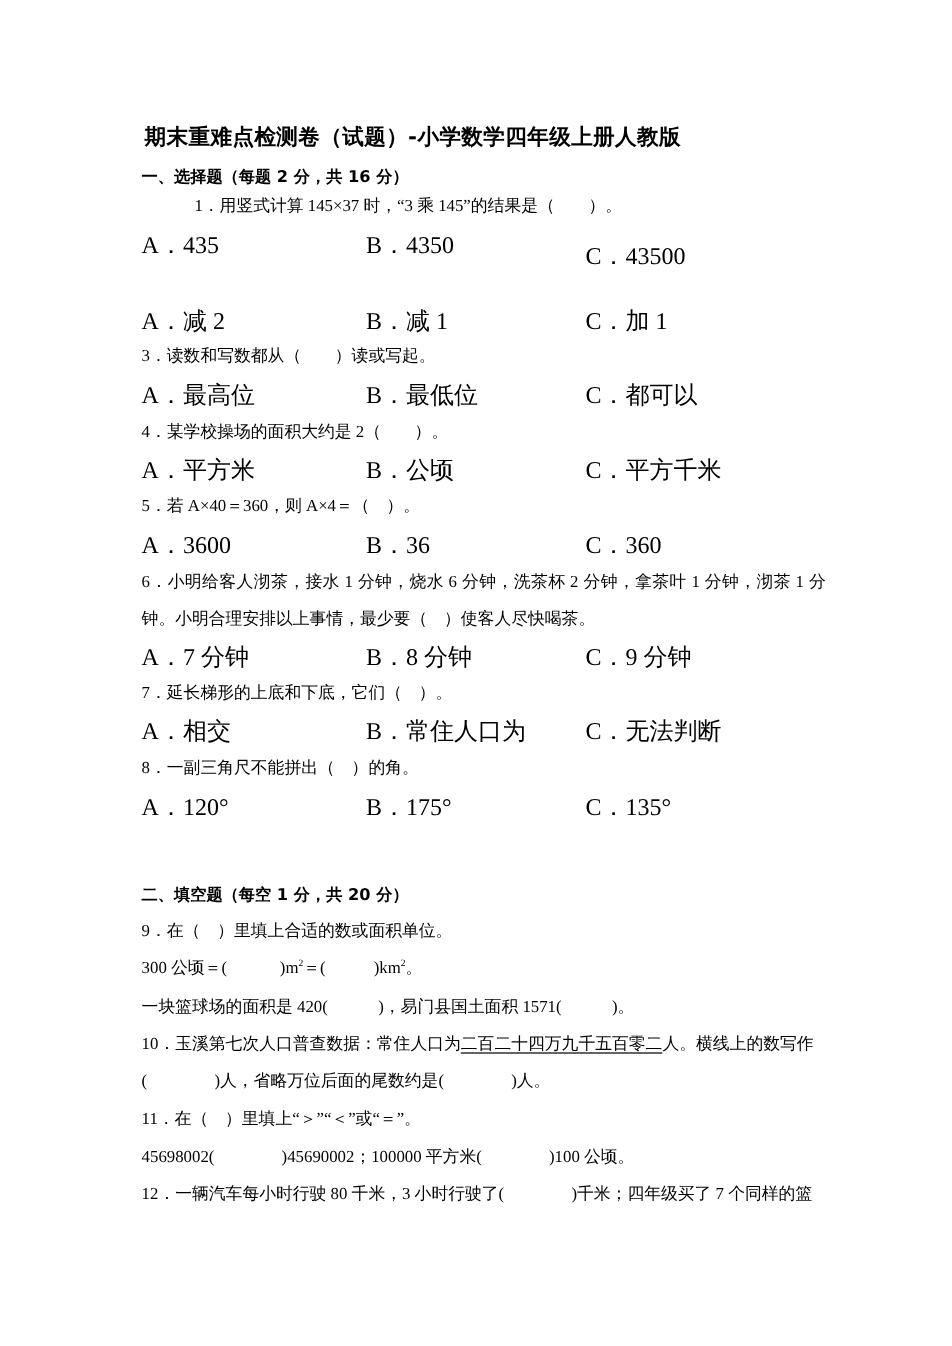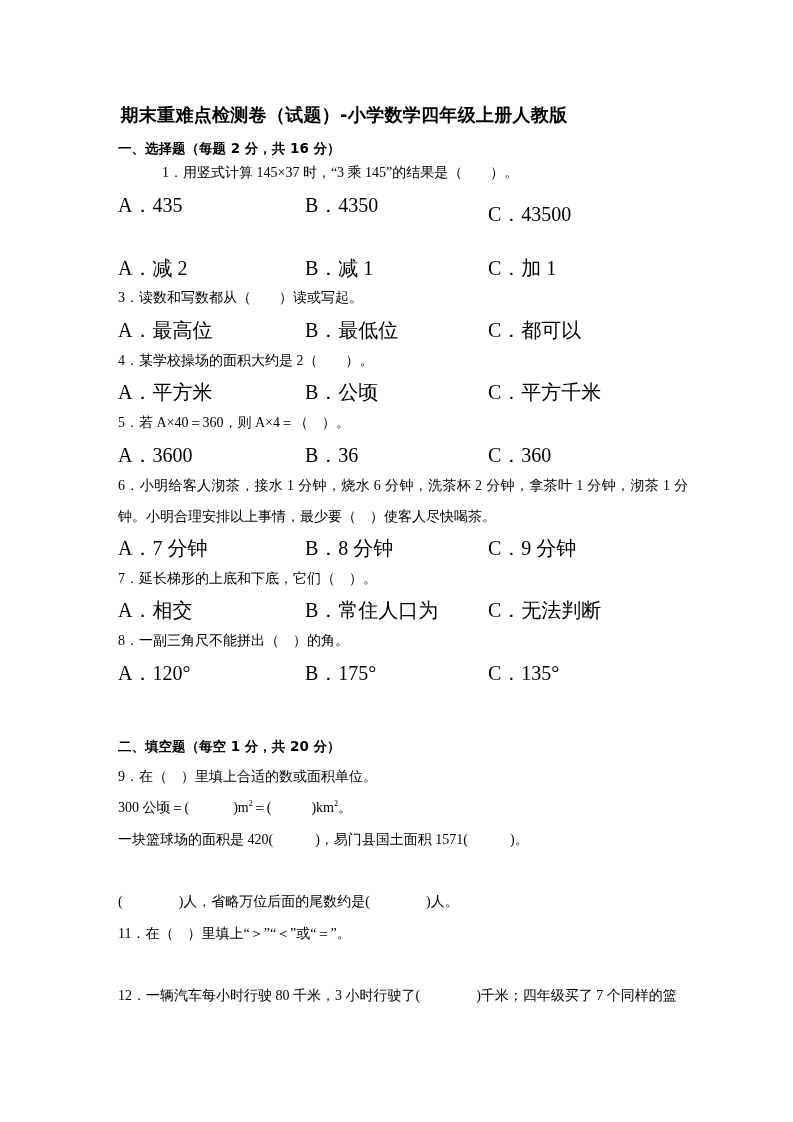--- a/index.html
+++ b/index.html
@@ -70,19 +70,23 @@
   <div class="opt optC" style="top:664px;">C．135°</div>
 
   <div class="section" style="top:737px;">二、填空题（每空 1 分，共 20 分）</div>
 
   <div class="line" style="top:768px;">9．在（　）里填上合适的数或面积单位。</div>
   <div class="line" style="top:799px;">
     <span>300 公顷＝(</span><span class="blank" style="width:44px;"></span><span>)m</span><sup>2</sup><span>＝(</span><span class="blank" style="width:40px;"></span><span>)km</span><sup>2</sup><span>。</span>
   </div>
   <div class="line" style="top:831px;">一块篮球场的面积是 420(　　　)，易门县国土面积 1571(　　　)。</div>
 
+  <div class="line" style="top:862px;">
+    <span>10．玉溪第七次人口普查数据：常住人口为</span><span class="u">二百二十四万九千五百零二</span><span>人。横线上的数写作</span>
+  </div>
   <div class="line" style="top:893px;">(　　　　)人，省略万位后面的尾数约是(　　　　)人。</div>
 
   <div class="line" style="top:925px;">11．在（　）里填上“＞”“＜”或“＝”。</div>
+  <div class="line" style="top:956px;">45698002(　　　　)45690002；100000 平方米(　　　　)100 公顷。</div>
 
   <div class="line" style="top:987px;">12．一辆汽车每小时行驶 80 千米，3 小时行驶了(　　　　)千米；四年级买了 7 个同样的篮</div>
 
 </div>
 
 </body></html>

